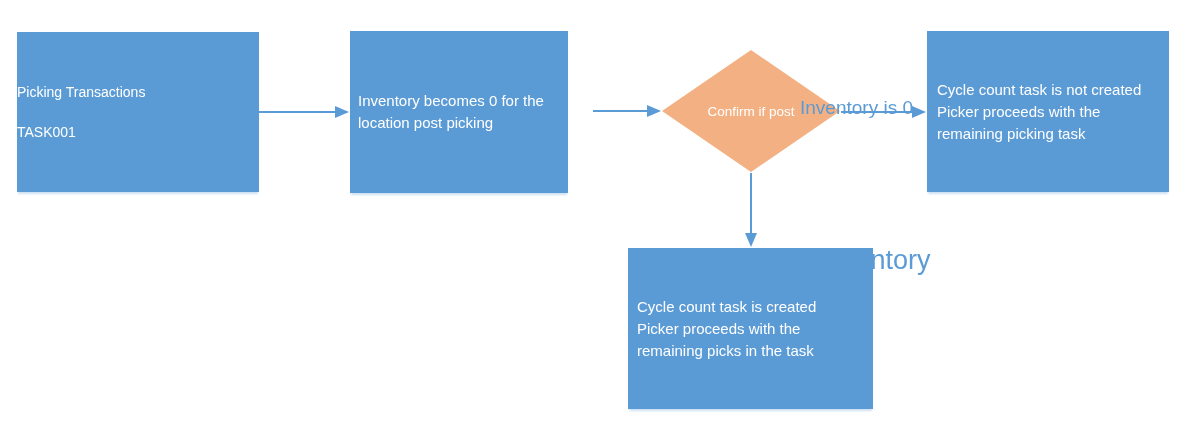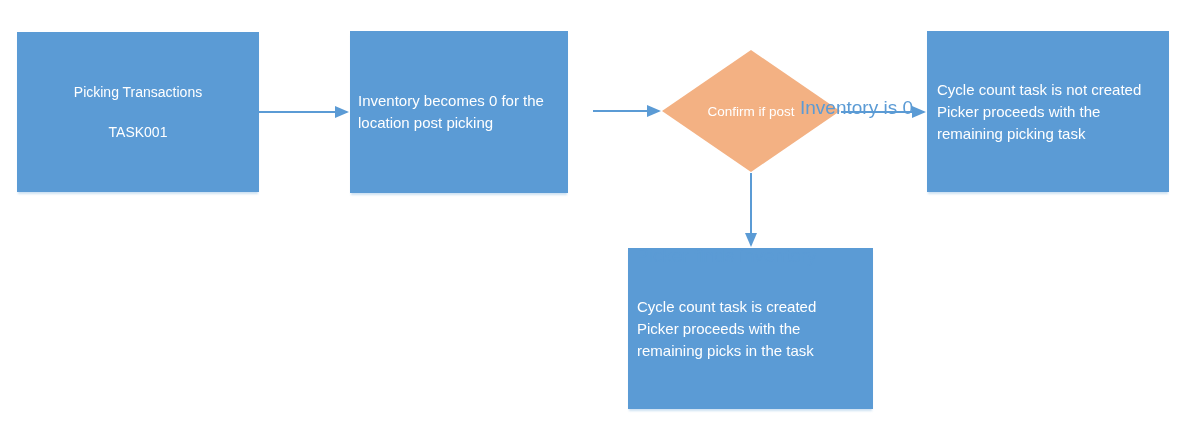--- a/index.html
+++ b/index.html
@@ -28,21 +28,21 @@
     color: #ffffff;
     display: flex;
     flex-direction: column;
     justify-content: center;
     font-size: 15px;
     line-height: 22px;
     z-index: 2;
     box-shadow: 0 3px 2px -1px rgba(91,155,213,0.30);
   }
   .node.center {
-    align-items: center;
+    align-items: flex-start;
     text-align: center;
     font-size: 14px;
     line-height: 19px;
     row-gap: 21px;
   }
   .node.left {
     align-items: flex-start;
     text-align: left;
     padding: 0 16px 0 8px;
     box-sizing: border-box;
@@ -65,21 +65,21 @@
     z-index: 2;
   }
   .edge-label {
     position: absolute;
     color: #5b9bd5;
     z-index: 3;
     white-space: nowrap;
     margin-top: 44px;
   }
   #label-inventory-is-0 { left: 800px; top: 53px;  font-size: 19px; }
-  #label-picker-finds   { left: 636px; top: 201px; font-size: 19px; }
+  #label-picker-finds   { left: 674px; top: 201px; font-size: 27px; }
 </style>
 </head>
 <body>
 
 <div id="canvas">
 
   <svg id="arrow-layer" viewBox="0 0 1192 428" xmlns="http://www.w3.org/2000/svg">
     <defs>
       <marker id="arrowhead" markerUnits="userSpaceOnUse" markerWidth="14" markerHeight="12" refX="12" refY="6" orient="auto">
         <path d="M0,0 L14,6 L0,12 Z" fill="#5b9bd5"></path>

